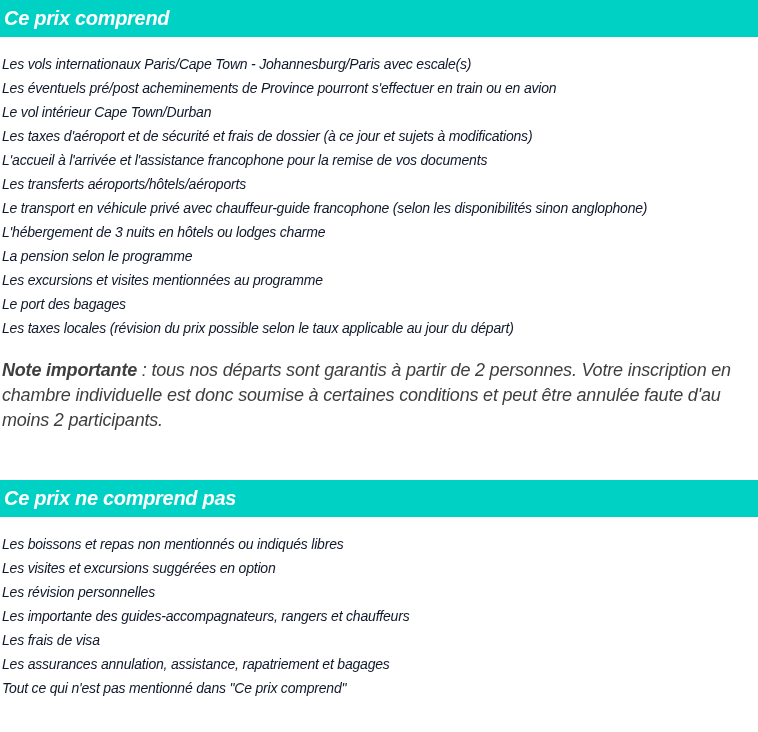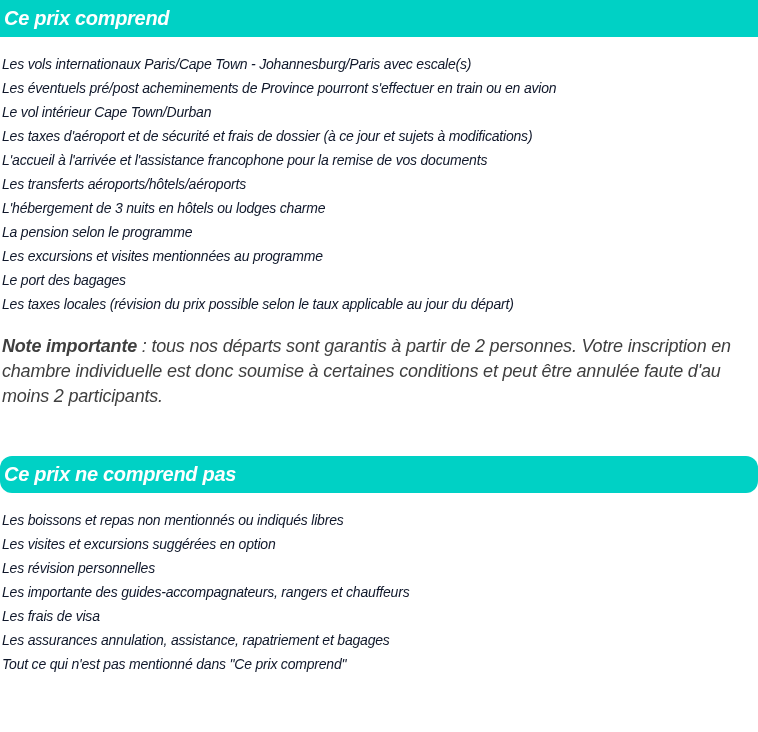--- a/index.html
+++ b/index.html
@@ -25,21 +25,20 @@
   .section-title {
     color: #ffffff;
     font-size: 20px;
     font-weight: bold;
     font-style: italic;
     letter-spacing: -0.3px;
     white-space: nowrap;
   }
   .header-excluded {
     margin-top: 47px;
-    border-radius: 12px;
   }
   ul.price-list {
     list-style: none;
     margin: 15px 0 0 0;
     padding: 0 6px 0 2px;
   }
   ul.price-list li {
     font-size: 14px;
     font-style: italic;
     color: #0f172a;
@@ -68,20 +67,21 @@
     <span class="section-title">Ce prix comprend</span>
   </div>
 
   <ul class="price-list">
     <li>Les vols internationaux Paris/Cape Town - Johannesburg/Paris avec escale(s)</li>
     <li>Les éventuels pré/post acheminements de Province pourront s'effectuer en train ou en avion</li>
     <li>Le vol intérieur Cape Town/Durban</li>
     <li>Les taxes d'aéroport et de sécurité et frais de dossier (à ce jour et sujets à modifications)</li>
     <li>L'accueil à l'arrivée et l'assistance francophone pour la remise de vos documents</li>
     <li>Les transferts aéroports/hôtels/aéroports</li>
+    <li>Le transport en véhicule privé avec chauffeur-guide francophone (selon les disponibilités sinon anglophone)</li>
     <li>L'hébergement de 3 nuits en hôtels ou lodges charme</li>
     <li>La pension selon le programme</li>
     <li>Les excursions et visites mentionnées au programme</li>
     <li>Le port des bagages</li>
     <li>Les taxes locales (révision du prix possible selon le taux applicable au jour du départ)</li>
   </ul>
 
   <p class="note"><span class="note-label">Note importante</span><span> : tous nos départs sont garantis à partir de 2 personnes. Votre inscription en chambre individuelle est donc soumise à certaines conditions et peut être annulée faute d'au moins 2 participants.</span></p>
 </section>
 

